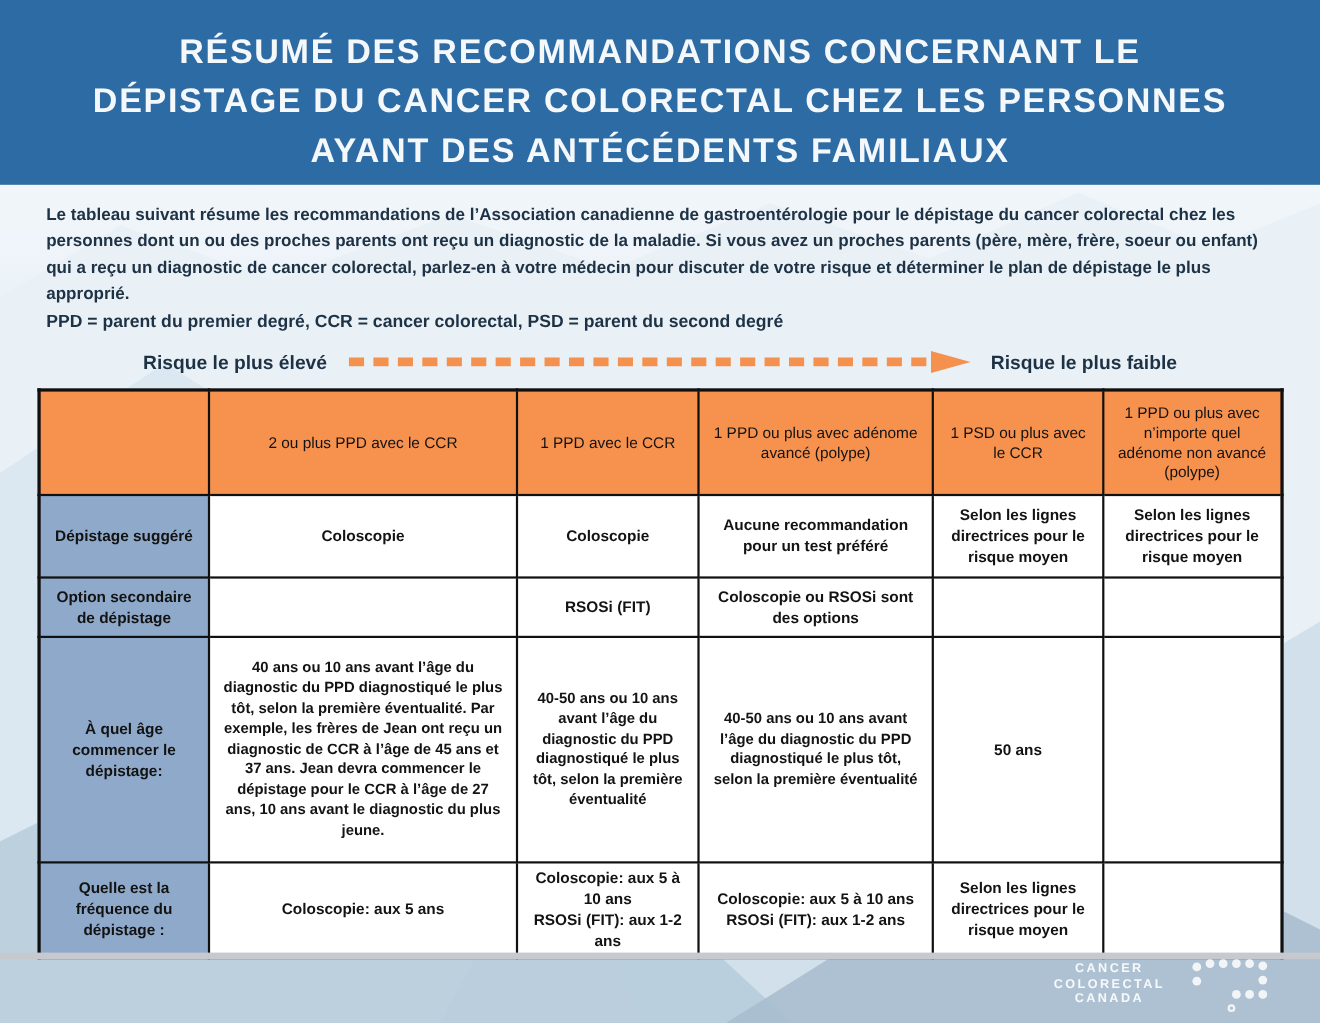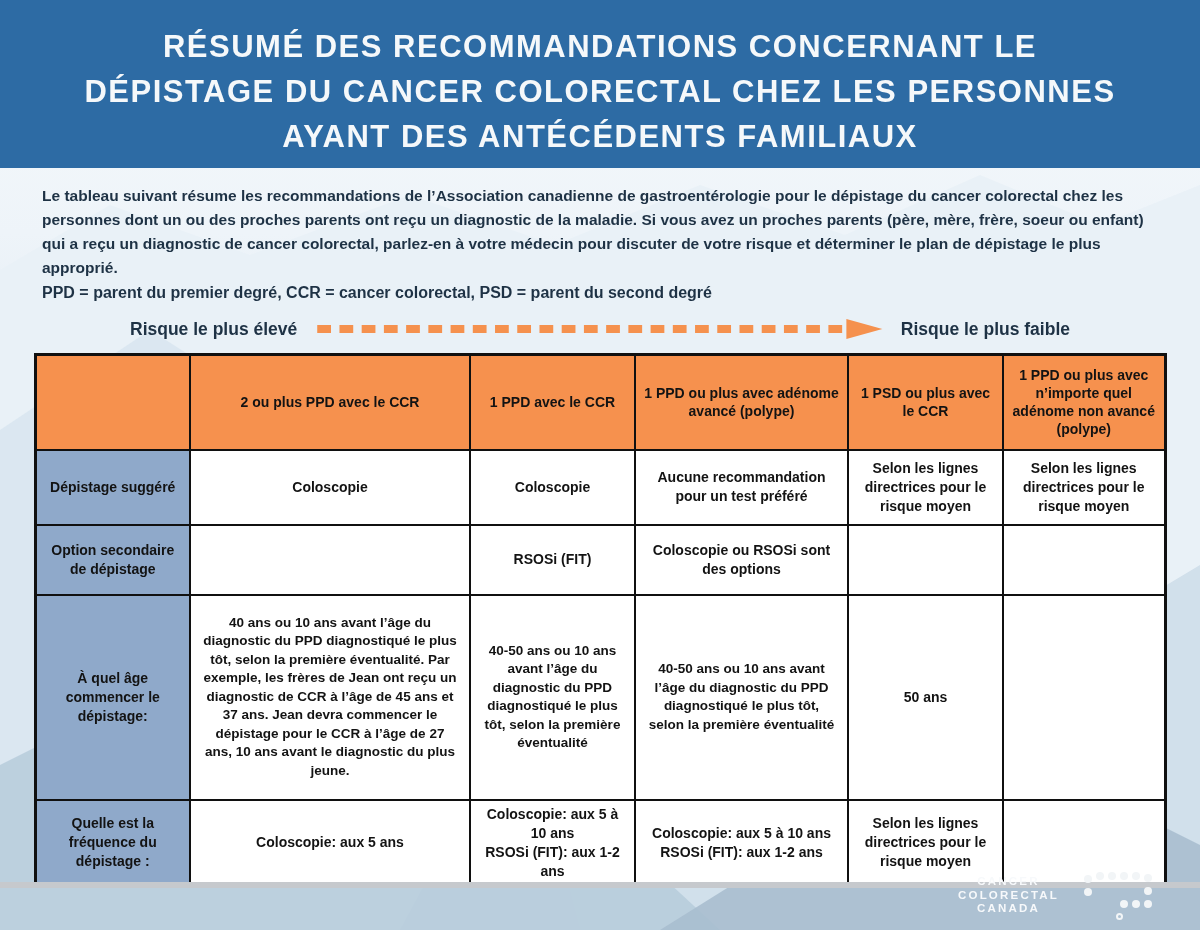--- a/index.html
+++ b/index.html
@@ -35,21 +35,21 @@
 
   table.rec-table {
     width:1130px; margin:13px auto 0; border-collapse:collapse; table-layout:fixed;
     border:3px solid #101010; background:#ffffff;
   }
   .rec-table th, .rec-table td {
     border:2px solid #101010; text-align:center; vertical-align:middle;
     padding:4px 8px; color:#131313;
   }
   .colhead {
-    background:#f6914e; font-size:14px; font-weight:bold; color:#1d1108;
+    background:#f6914e; font-size:14px; font-weight:normal; color:#1d1108;
     line-height:18px; padding:4px 10px;
   }
   .rowhead {
     background:#8fa9ca; font-size:14px; font-weight:bold; color:#141f2e;
     line-height:19px; padding:4px 8px;
   }
   .cell { font-size:14px; font-weight:bold; line-height:19px; white-space:pre-line; }
   .cell.small { font-size:13.5px; line-height:18.5px; padding:4px 10px; }
 
   .footer-strip {
@@ -123,21 +123,21 @@
         <th class="colhead">1 PPD ou plus avec n’importe quel adénome non avancé (polype)</th>
       </tr>
       <tr style="height:75px">
         <th class="rowhead">Dépistage suggéré</th>
         <td class="cell">Coloscopie</td>
         <td class="cell">Coloscopie</td>
         <td class="cell">Aucune recommandation pour un test préféré</td>
         <td class="cell">Selon les lignes directrices pour le risque moyen</td>
         <td class="cell">Selon les lignes directrices pour le risque moyen</td>
       </tr>
-      <tr style="height:70px">
+      <tr style="height:54px">
         <th class="rowhead">Option secondaire de dépistage</th>
         <td class="cell"></td>
         <td class="cell">RSOSi (FIT)</td>
         <td class="cell">Coloscopie ou RSOSi sont des options</td>
         <td class="cell"></td>
         <td class="cell"></td>
       </tr>
       <tr style="height:205px">
         <th class="rowhead">À quel âge commencer le dépistage:</th>
         <td class="cell small">40 ans ou 10 ans avant l’âge du diagnostic du PPD diagnostiqué le plus tôt, selon la première éventualité. Par exemple, les frères de Jean ont reçu un diagnostic de CCR à l’âge de 45 ans et 37 ans. Jean devra commencer le dépistage pour le CCR à l’âge de 27 ans, 10 ans avant le diagnostic du plus jeune.</td>

